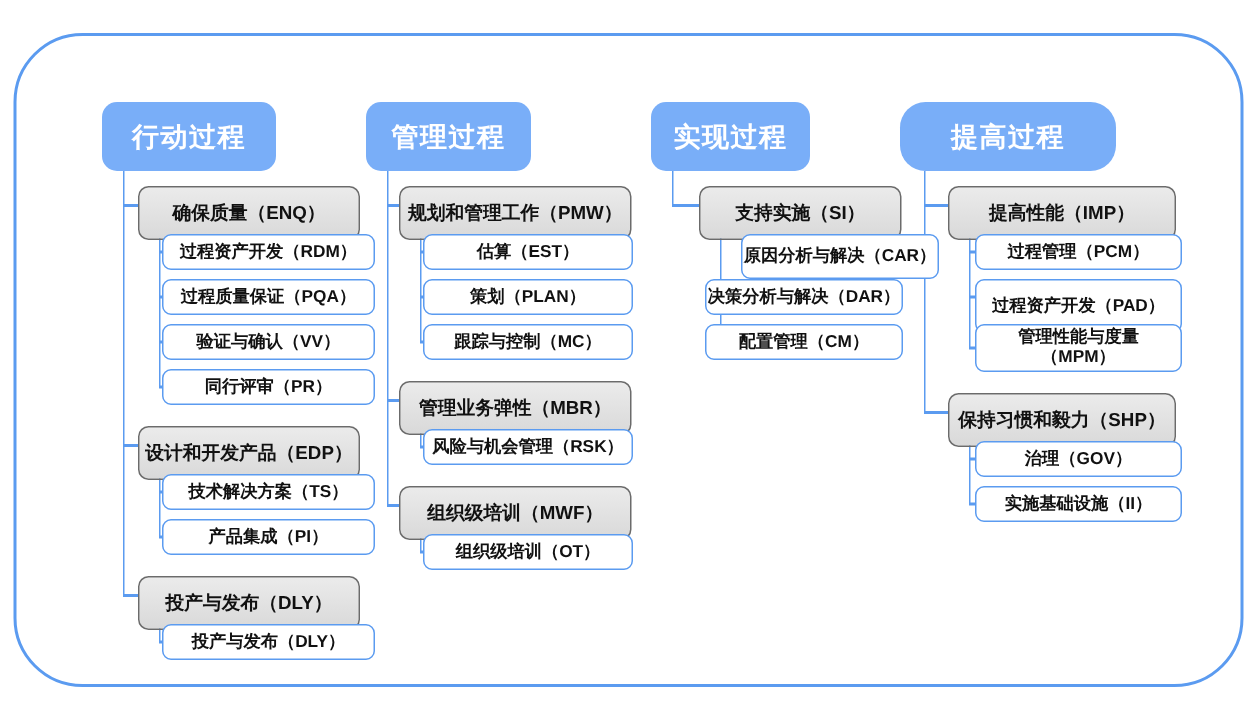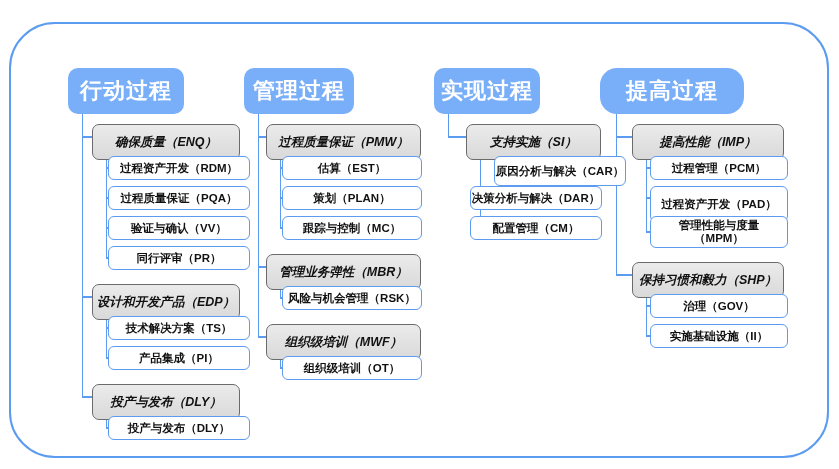--- a/index.html
+++ b/index.html
@@ -37,40 +37,39 @@
   }
 
   
   .col-header{
     position:absolute;
     height:46px;
     background:#79aef8;
     border-radius:10px;
     display:flex;align-items:center;justify-content:center;
     color:#ffffff;
-    font-size:22px;
+    font-size:18px;
     font-weight:bold;
     letter-spacing:1px;
     z-index:4;
   }
 
   
   .group-box{
     position:absolute;
     height:36px;
     background:linear-gradient(180deg,#ebebeb 0%,#d9d9d9 100%);
     border:1.4px solid #6b6b6b;
     border-radius:7px;
     box-sizing:border-box;
     display:flex;align-items:center;justify-content:center;
     color:#111111;
     font-size:12.5px;
     font-weight:bold;
     z-index:3;
-    font-style:italic;
   }
 
   
   .leaf-box{
     position:absolute;
     height:24px;
     background:#ffffff;
     border:1.2px solid #5b9bf0;
     border-radius:6px;
     box-sizing:border-box;
@@ -126,21 +125,21 @@
       <div class="leaf-box" style="left: 108px; top: 346px; width: 142px; height: 24px;">产品集成（PI）</div>
       <div class="conn-h" style="left: 106px; top: 357.3px; width: 2px;"></div>
       <div class="conn-v" style="left: 106px; top: 310px; height: 48px;"></div>
       <div class="group-box" style="left: 92px; top: 384px; width: 148px;">投产与发布（DLY）</div>
       <div class="conn-h" style="left: 82px; top: 396.3px; width: 10px;"></div>
       <div class="leaf-box" style="left: 108px; top: 416px; width: 142px; height: 24px;">投产与发布（DLY）</div>
       <div class="conn-h" style="left: 106px; top: 427.3px; width: 2px;"></div>
       <div class="conn-v" style="left: 106px; top: 410px; height: 18px;"></div>
       <div class="conn-v" style="left: 82px; top: 114px; height: 283px;"></div>
       <div class="col-header" style="left: 244px; top: 68px; width: 110px;">管理过程</div>
-      <div class="group-box" style="left: 266px; top: 124px; width: 155px;">过程质量保证（PMW）</div>
+      <div class="group-box" style="left: 266px; top: 124px; width: 155px;">规划和管理工作（PMW）</div>
       <div class="conn-h" style="left: 258px; top: 136.3px; width: 8px;"></div>
       <div class="leaf-box" style="left: 282px; top: 156px; width: 140px; height: 24px;">估算（EST）</div>
       <div class="conn-h" style="left: 280px; top: 167.3px; width: 2px;"></div>
       <div class="leaf-box" style="left: 282px; top: 186px; width: 140px; height: 24px;">策划（PLAN）</div>
       <div class="conn-h" style="left: 280px; top: 197.3px; width: 2px;"></div>
       <div class="leaf-box" style="left: 282px; top: 216px; width: 140px; height: 24px;">跟踪与控制（MC）</div>
       <div class="conn-h" style="left: 280px; top: 227.3px; width: 2px;"></div>
       <div class="conn-v" style="left: 280px; top: 150px; height: 78px;"></div>
       <div class="group-box" style="left: 266px; top: 254px; width: 155px;">管理业务弹性（MBR）</div>
       <div class="conn-h" style="left: 258px; top: 266.3px; width: 8px;"></div>

